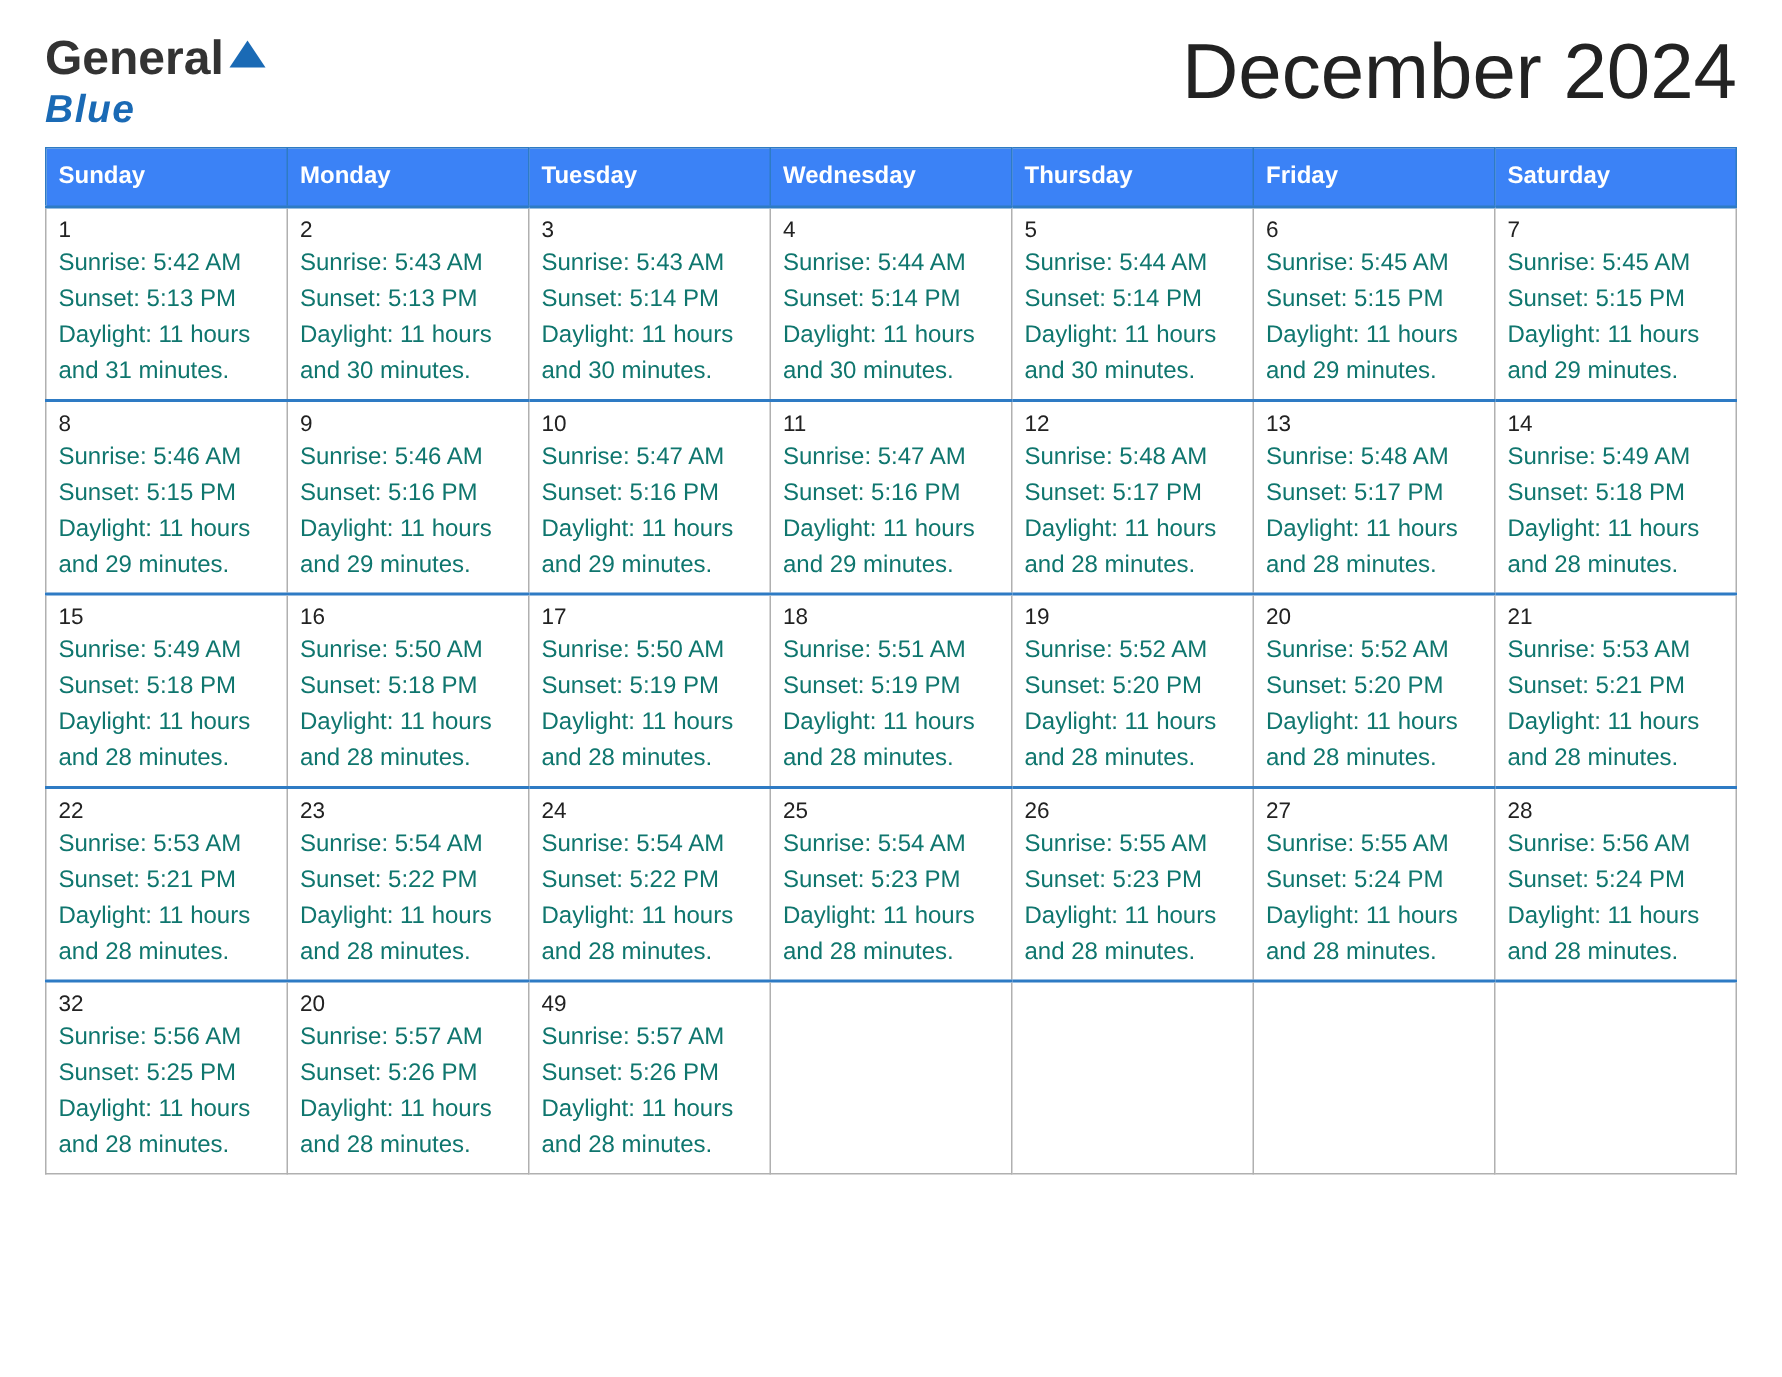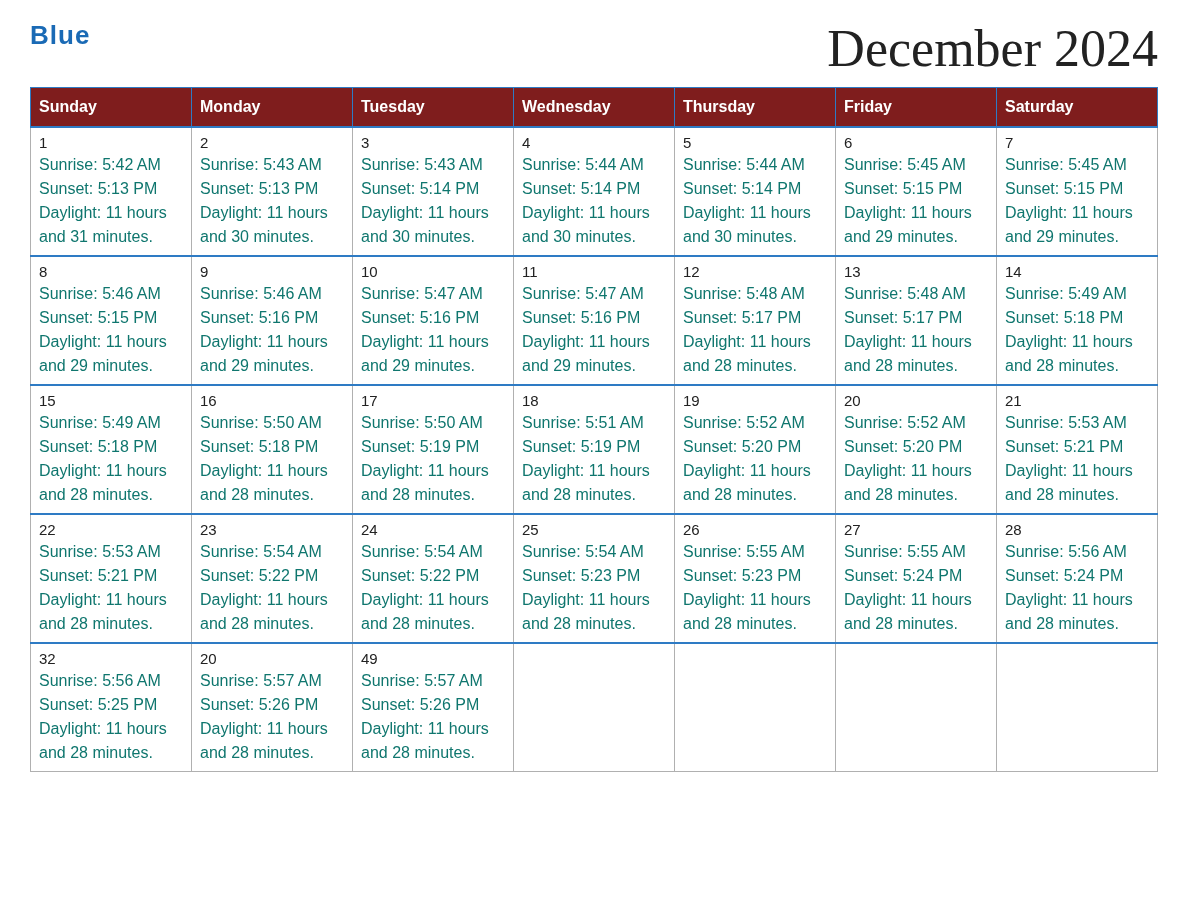--- a/index.html
+++ b/index.html
@@ -16,40 +16,39 @@
       align-items: flex-start;
       margin-bottom: 10px;
     }
     .logo {
       display: flex;
       flex-direction: column;
       align-items: flex-start;
     }
     .title-section {
       text-align: left;
-      font-family: Liberation Serif, serif;
     }
     .month-year {
       font-size: 52px;
       font-weight: normal;
       color: #222;
       line-height: 1.1;
     }
     .location {
       font-size: 20px;
       color: #444;
       margin-top: 4px;
     }
     .calendar {
       width: 100%;
       border-collapse: collapse;
       margin-top: 10px;
     }
     .calendar th {
-      background-color: #7f1d1d;
+      background-color: #3b82f6;
       color: #fff;
       font-size: 16px;
       font-weight: bold;
       padding: 10px 8px;
       text-align: left;
       border: 1px solid #2e7bc4;
     }
     .calendar td {
       border: 1px solid #b0b0b0;
       vertical-align: top;
@@ -84,21 +83,29 @@
       display: flex;
       align-items: center;
       gap: 0;
     }
   </style>
 </head>
 <body>
 
 <div class="header">
   <div class="logo">
-    <div style="font-size:26px; font-weight:bold; color:#1a6ab5; letter-spacing:1px; margin-top:0px;">Blue</div>
+    <div class="logo-wrapper">
+      <div style="display:flex; align-items:center;">
+        <span style="font-size:32px; font-weight:bold; color:#333;">General</span>
+        <svg width="28" height="28" viewBox="0 0 28 28" style="margin-left:2px; margin-top:-4px;">
+          <polygon points="14,4 26,22 2,22" fill="#1a6ab5"></polygon>
+        </svg>
+      </div>
+    </div>
+    <div style="font-size:26px; font-weight:bold; color:#1a6ab5; letter-spacing:1px; margin-top:0px;font-style:italic;">Blue</div>
   </div>
   <div class="title-section">
     <div class="month-year">December 2024</div>
   </div>
 </div>
 
 <table class="calendar">
   <thead>
     <tr>
       <th>Sunday</th>

